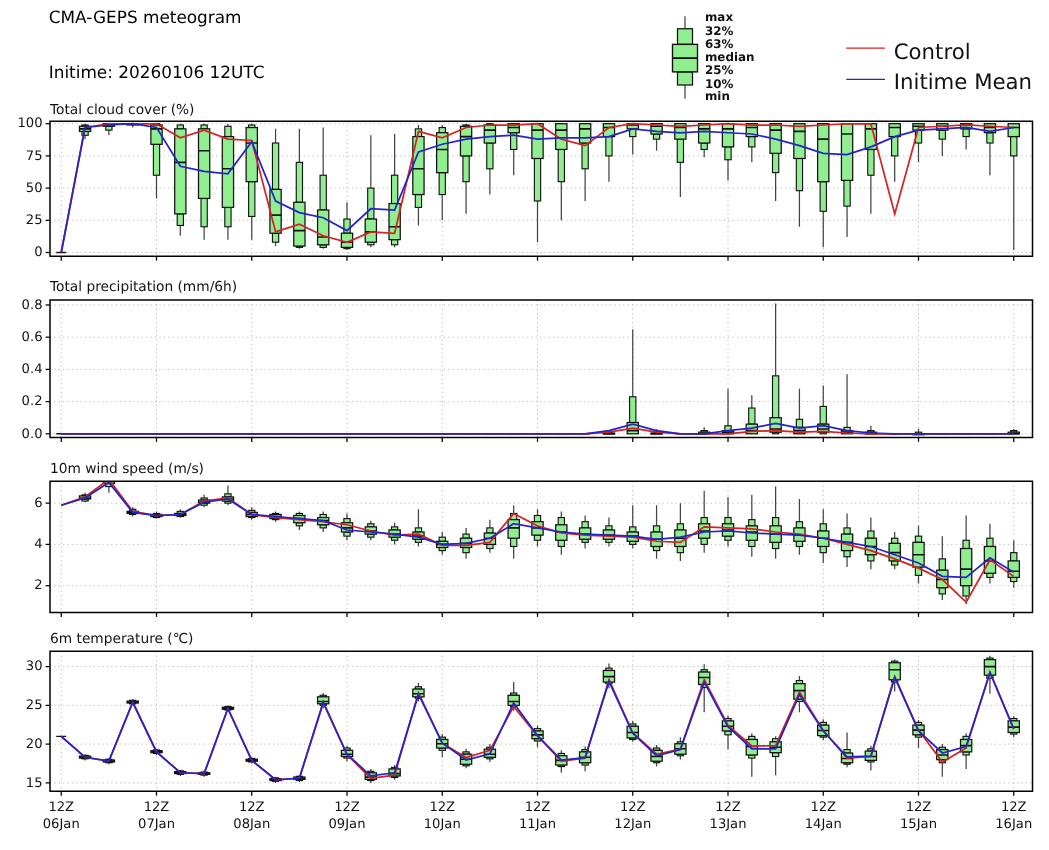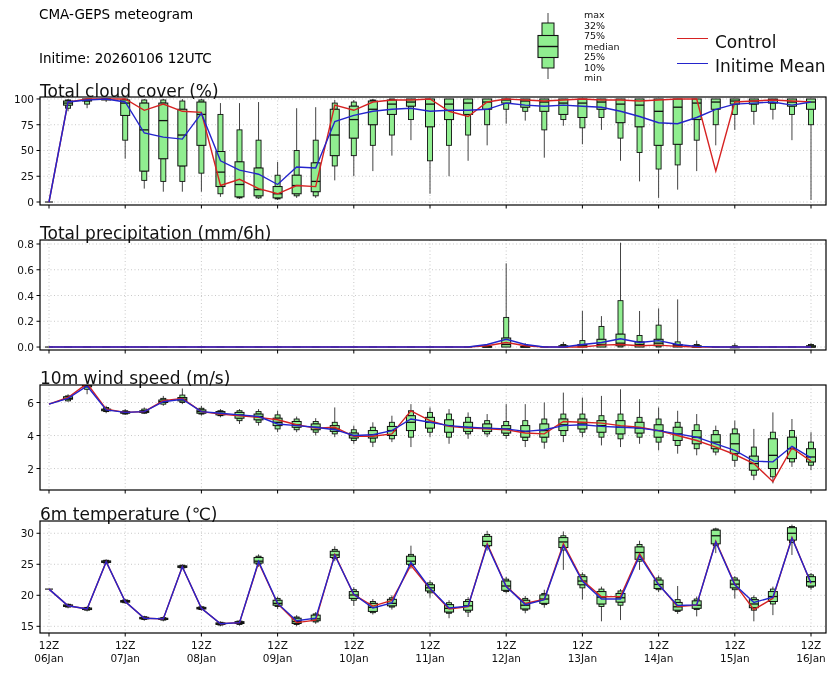--- a/index.html
+++ b/index.html
@@ -1,20 +1,20 @@
 <!DOCTYPE html>
 <html><head>
 <meta charset="utf-8">
 <style>
   html,body{margin:0;padding:0;background:#ffffff;}
   .root{position:relative;width:839px;height:680px;background:#ffffff;
         font-family:"DejaVu Sans","Liberation Sans",sans-serif;overflow:hidden;}
   .hdr{position:absolute;left:39px;color:#000;font-size:13.5px;line-height:15px;white-space:nowrap;}
-  .ptitle{position:absolute;left:40px;color:#111;font-size:17px;white-space:nowrap;}
-  .legend-box-labels{position:absolute;left:584px;top:10px;font-size:9.5px;color:#111;line-height:10.5px;}
+  .ptitle{position:absolute;left:40px;color:#111;font-size:11px;white-space:nowrap;}
+  .legend-box-labels{position:absolute;left:564px;top:10px;font-size:9.5px;color:#111;line-height:10.5px;font-weight:bold;}
   .legend-line-label{position:absolute;left:715px;font-size:17px;color:#111;white-space:nowrap;}
   .legend-line{position:absolute;left:677px;width:31px;height:0;border-top:1.8px solid #000;}
   svg{position:absolute;left:0;top:0;}
   svg text{font-family:"DejaVu Sans","Liberation Sans",sans-serif;}
 </style>
 </head>
 <body>
 
 <div class="root">
 
@@ -918,21 +918,21 @@
         <rect x="542" y="23" width="12" height="12.5" fill="#90ee90" stroke="#111111" stroke-width="1"></rect>
         <rect x="542" y="57.5" width="12" height="10.5" fill="#90ee90" stroke="#111111" stroke-width="1"></rect>
         <rect x="538" y="35.5" width="20" height="22" fill="#90ee90" stroke="#111111" stroke-width="1.1"></rect>
         <line x1="538" x2="558" y1="46.5" y2="46.5" stroke="#111111" stroke-width="1.4"></line>
       </g>
     </svg>
 
   <div class="legend-box-labels" id="boxkey-labels">
       <div>max</div>
       <div>32%</div>
-      <div>75%</div>
+      <div>63%</div>
       <div>median</div>
       <div>25%</div>
       <div>10%</div>
       <div>min</div>
     </div>
 
   <div class="legend-line" id="ctl-line" style="top: 38px; border-top-color: rgb(214, 34, 34);"></div>
   <div class="legend-line" id="ens-line" style="top: 63px; border-top-color: rgb(36, 36, 204);"></div>
   <div class="legend-line-label" style="top:32px">Control</div>
   <div class="legend-line-label" style="top:56px">Initime Mean</div>

